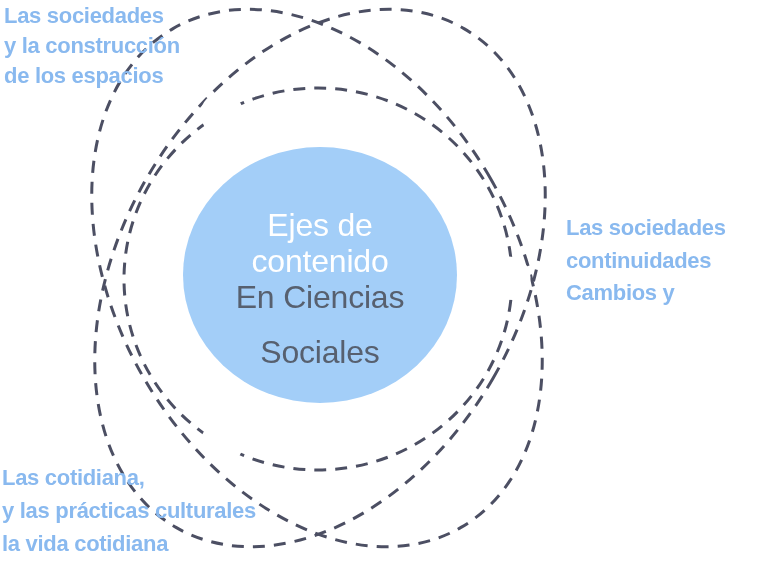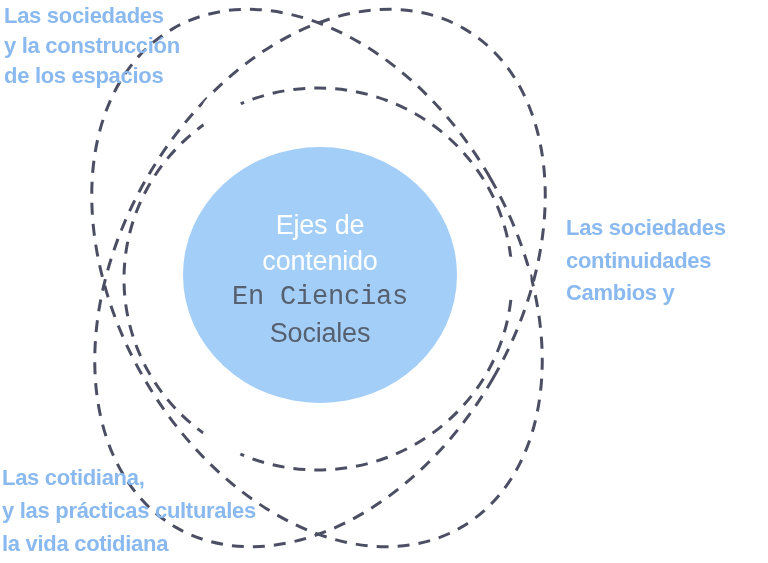--- a/index.html
+++ b/index.html
@@ -32,21 +32,21 @@
   .label span { display: block; }
   .label-espacios { left: 4px; top: 1px; line-height: 30px; }
   .label-tiempo { left: 566px; top: 212px; line-height: 32.5px; }
   .label-practicas { left: 2px; top: 461px; line-height: 33px; }
   .center-text {
     position: absolute;
     left: 160px;
     top: 207px;
     width: 320px;
     text-align: center;
-    font-size: 27px;
+    font-size: 32px;
     font-weight: 500;
     line-height: 36px;
     letter-spacing: -0.2px;
     z-index: 2;
   }
   .center-text span { display: block; }
 </style>
 </head>
 <body>
 
@@ -63,22 +63,22 @@
     <ellipse cx="320" cy="275" rx="137" ry="128" fill="#A3CEF8"></ellipse>
 
     <circle cx="222" cy="114" r="21.5" fill="#FFFFFF"></circle>
     <circle cx="509" cy="278" r="21.5" fill="#FFFFFF"></circle>
     <circle cx="222" cy="443" r="21.5" fill="#FFFFFF"></circle>
   </svg>
 
   <div class="center-text">
     <span style="color:#FFFFFF;">Ejes de</span>
     <span style="color:#FFFFFF;">contenido</span>
-    <span style="color:#57606F;font-family:Liberation Mono, monospace;">En Ciencias</span>
-    <span style="color:#57606F;">Sociales</span>
+    <span style="color:#57606F;">En Ciencias</span>
+    <span style="color:#57606F;margin-top:19px;">Sociales</span>
   </div>
 
   <div class="label label-espacios" style="color:#89B9EF;">
     <span>Las sociedades</span>
     <span>y la construcción</span>
     <span>de los espacios</span>
   </div>
 
   <div class="label label-tiempo" style="color:#89B9EF;">
     <span>Las sociedades</span>

